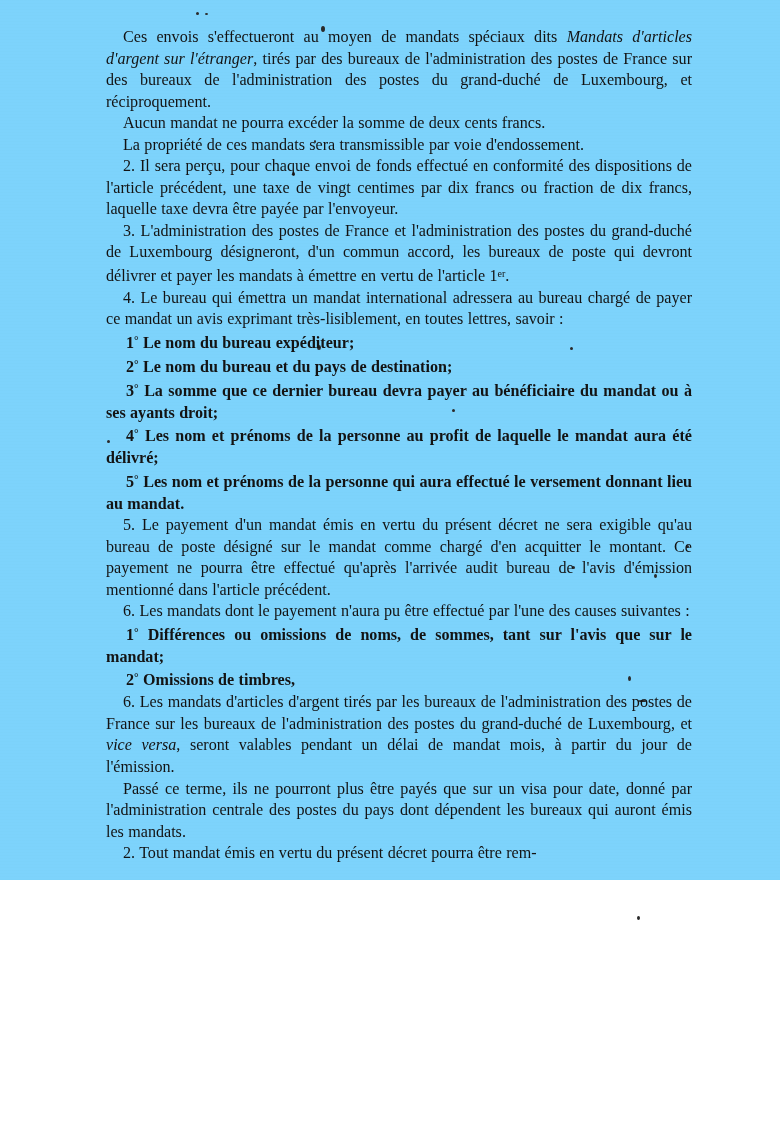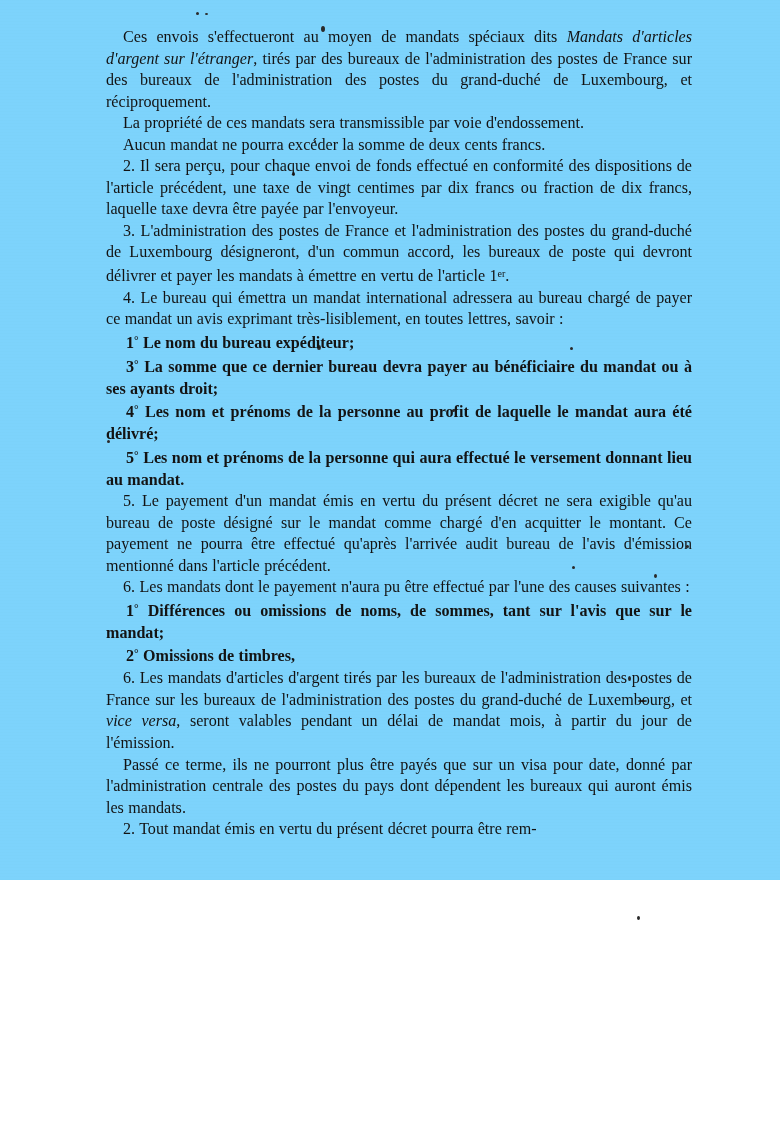--- a/index.html
+++ b/index.html
@@ -107,32 +107,33 @@
   <span class="speck" style="left:572px; top:566px; width:3px; height:3px;"></span>
   <span class="speck" style="left:654px; top:574px; width:3px; height:4px;"></span>
   <span class="speck" style="left:628px; top:676px; width:3px; height:5px;"></span>
   <span class="speck" style="left:638px; top:700px; width:9px; height:2px;"></span>
   <span class="speck" style="left:637px; top:916px; width:3px; height:4px;"></span>
 
   <div id="textblock">
 
     <p class="para"><span>Ces envois s'effectueront au moyen de mandats spéciaux dits </span><span class="ital">Mandats d'articles d'argent sur l'étranger</span><span>, tirés par des bureaux de l'administration des postes de France sur des bureaux de l'administration des postes du grand-duché de Luxembourg, et réciproquement.</span></p>
 
+    <p class="para">Aucun mandat ne pourra excéder la somme de deux cents francs.</p>
+
     <p class="para">La propriété de ces mandats sera transmissible par voie d'endossement.</p>
-
-    <p class="para">Aucun mandat ne pourra excéder la somme de deux cents francs.</p>
 
     <p class="para">2. Il sera perçu, pour chaque envoi de fonds effectué en conformité des dispositions de l'article précédent, une taxe de vingt centimes par dix francs ou fraction de dix francs, laquelle taxe devra être payée par l'envoyeur.</p>
 
     <p class="para"><span>3. L'administration des postes de France et l'administration des postes du grand-duché de Luxembourg désigneront, d'un commun accord, les bureaux de poste qui devront délivrer et payer les mandats à émettre en vertu de l'article 1</span><span class="sup">er</span><span>.</span></p>
 
     <p class="para">4. Le bureau qui émettra un mandat international adressera au bureau chargé de payer ce mandat un avis exprimant très-lisiblement, en toutes lettres, savoir :</p>
 
     <p class="item"><span>1</span><span class="deg">°</span><span> Le nom du bureau expéditeur;</span></p>
 
+    <p class="item"><span>2</span><span class="deg">°</span><span> Le nom du bureau et du pays de destination;</span></p>
 
     <p class="item"><span>3</span><span class="deg">°</span><span> La somme que ce dernier bureau devra payer au bénéficiaire du mandat ou à ses ayants droit;</span></p>
 
     <p class="item"><span>4</span><span class="deg">°</span><span> Les nom et prénoms de la personne au profit de laquelle le mandat aura été délivré;</span></p>
 
     <p class="item"><span>5</span><span class="deg">°</span><span> Les nom et prénoms de la personne qui aura effectué le versement donnant lieu au mandat.</span></p>
 
     <p class="para">5. Le payement d'un mandat émis en vertu du présent décret ne sera exigible qu'au bureau de poste désigné sur le mandat comme chargé d'en acquitter le montant. Ce payement ne pourra être effectué qu'après l'arrivée audit bureau de l'avis d'émission mentionné dans l'article précédent.</p>
 
     <p class="para">6. Les mandats dont le payement n'aura pu être effectué par l'une des causes suivantes :</p>

